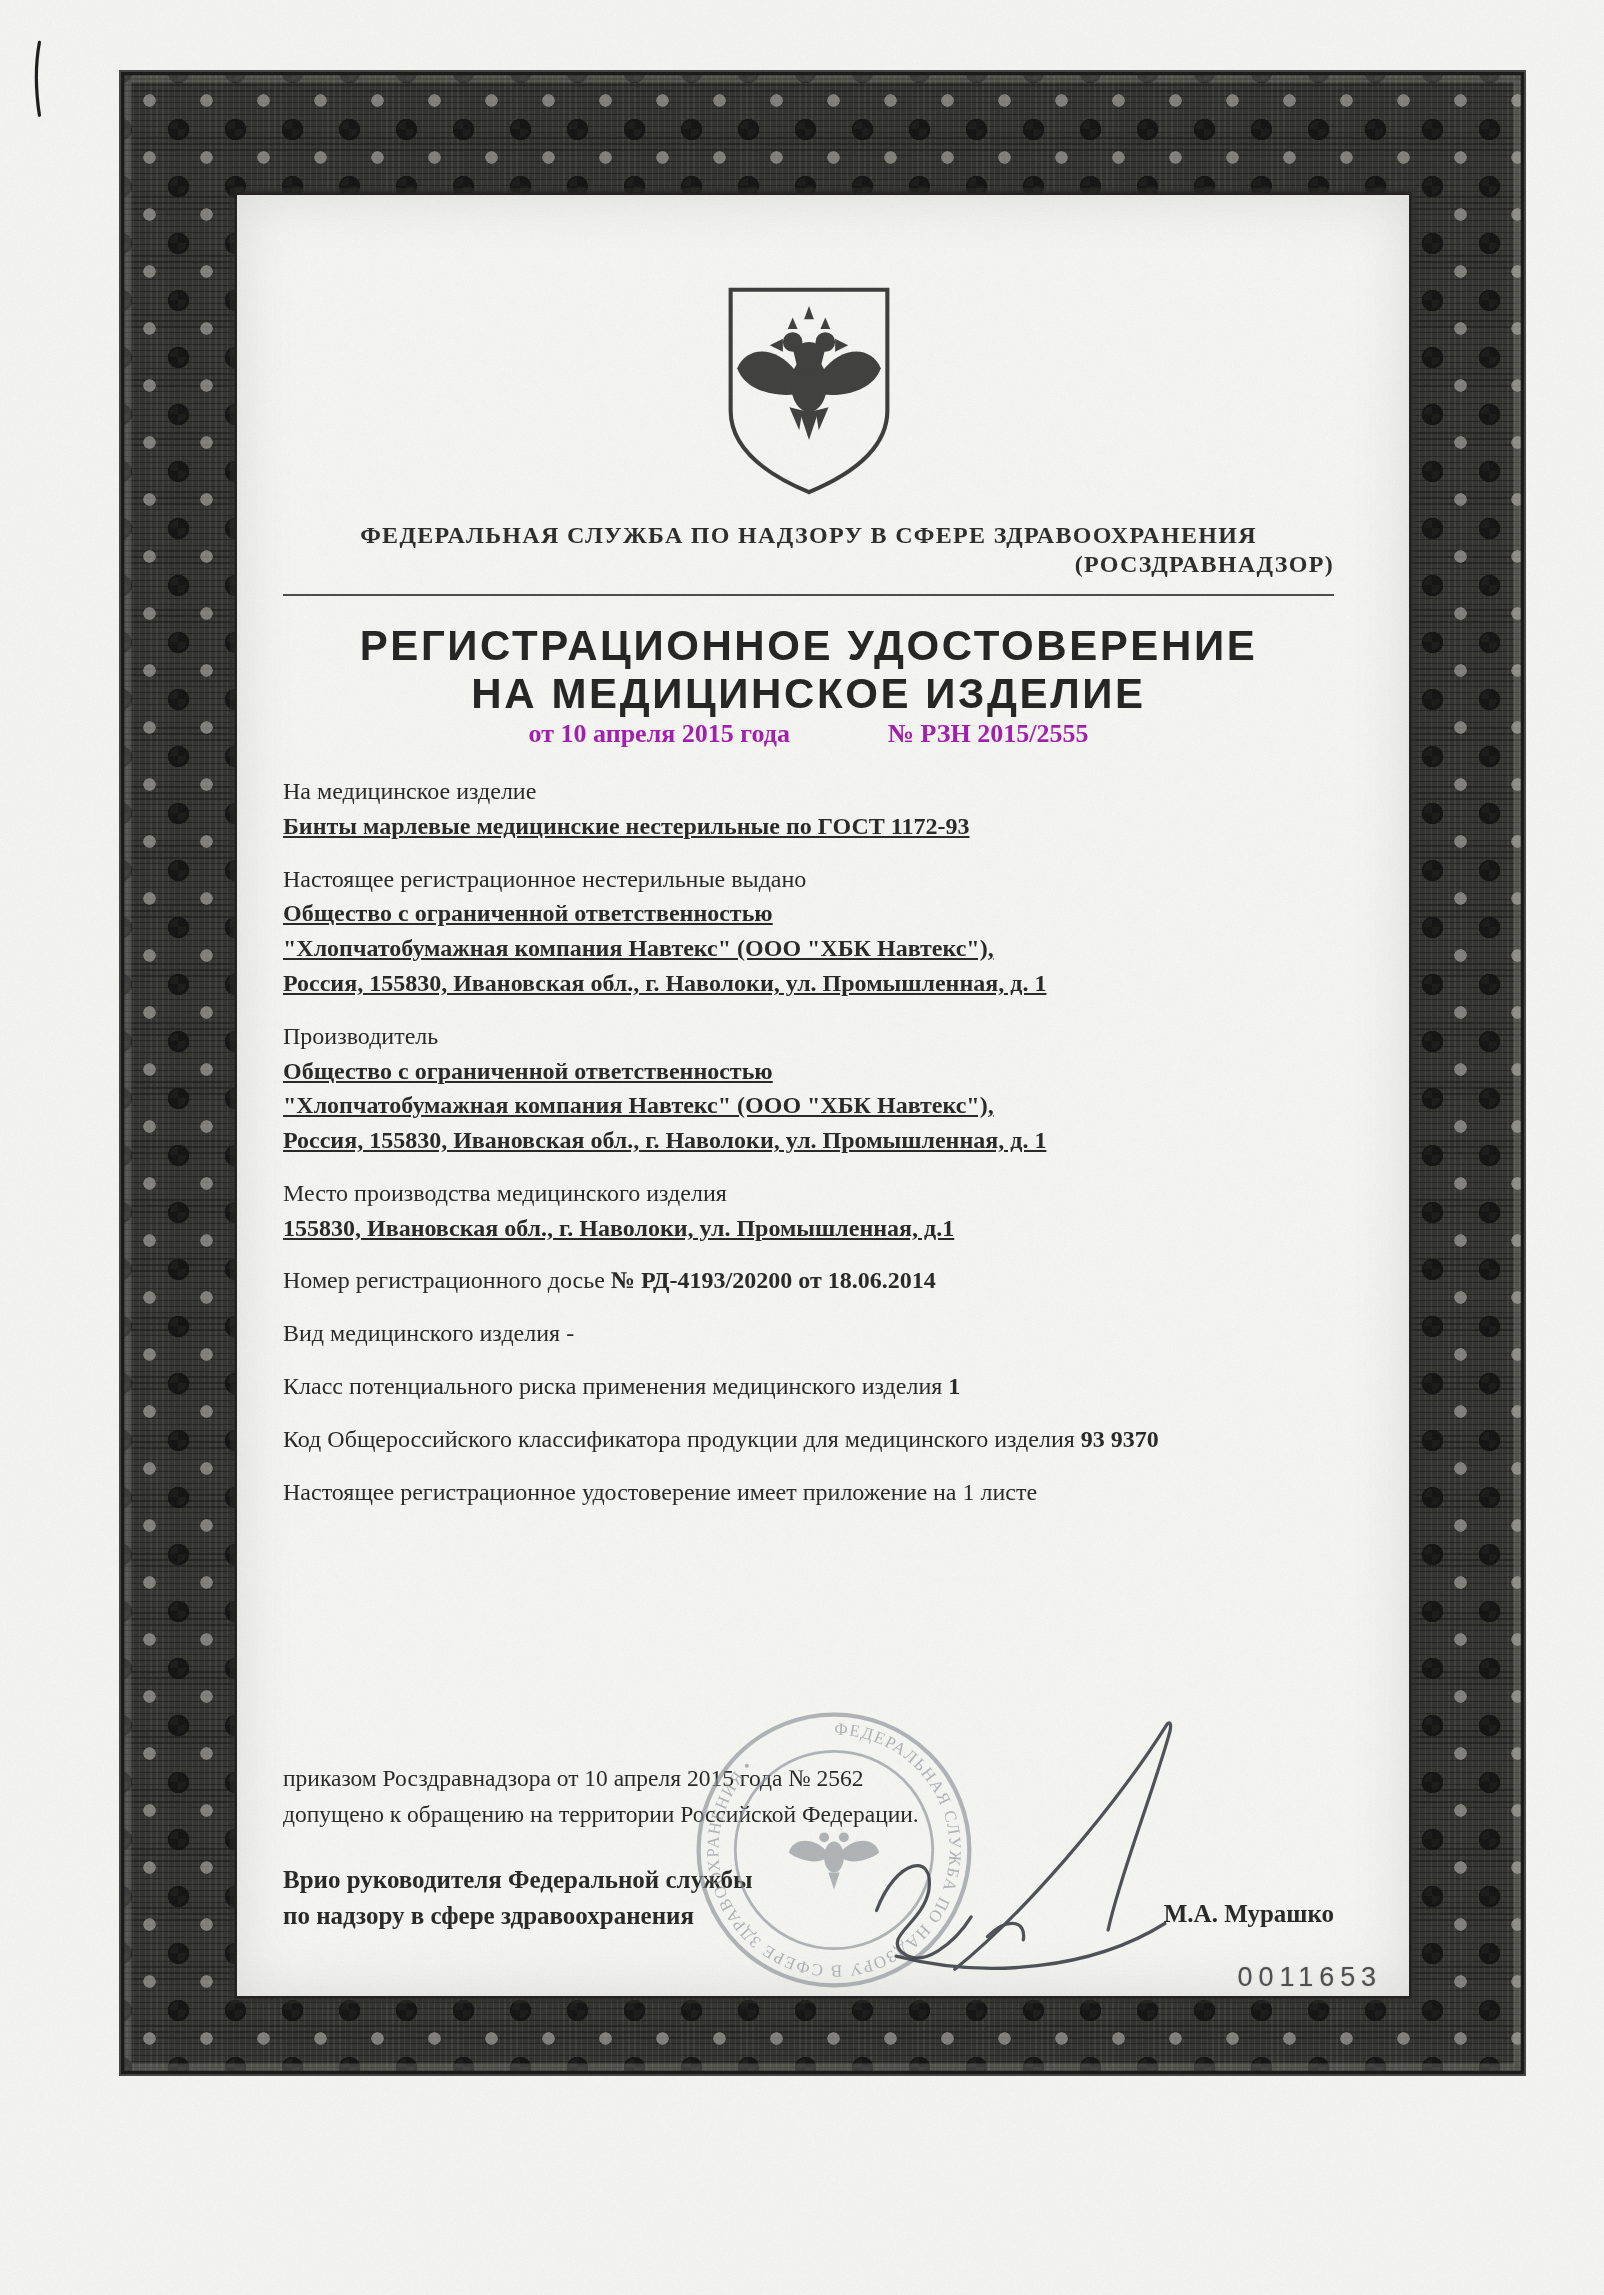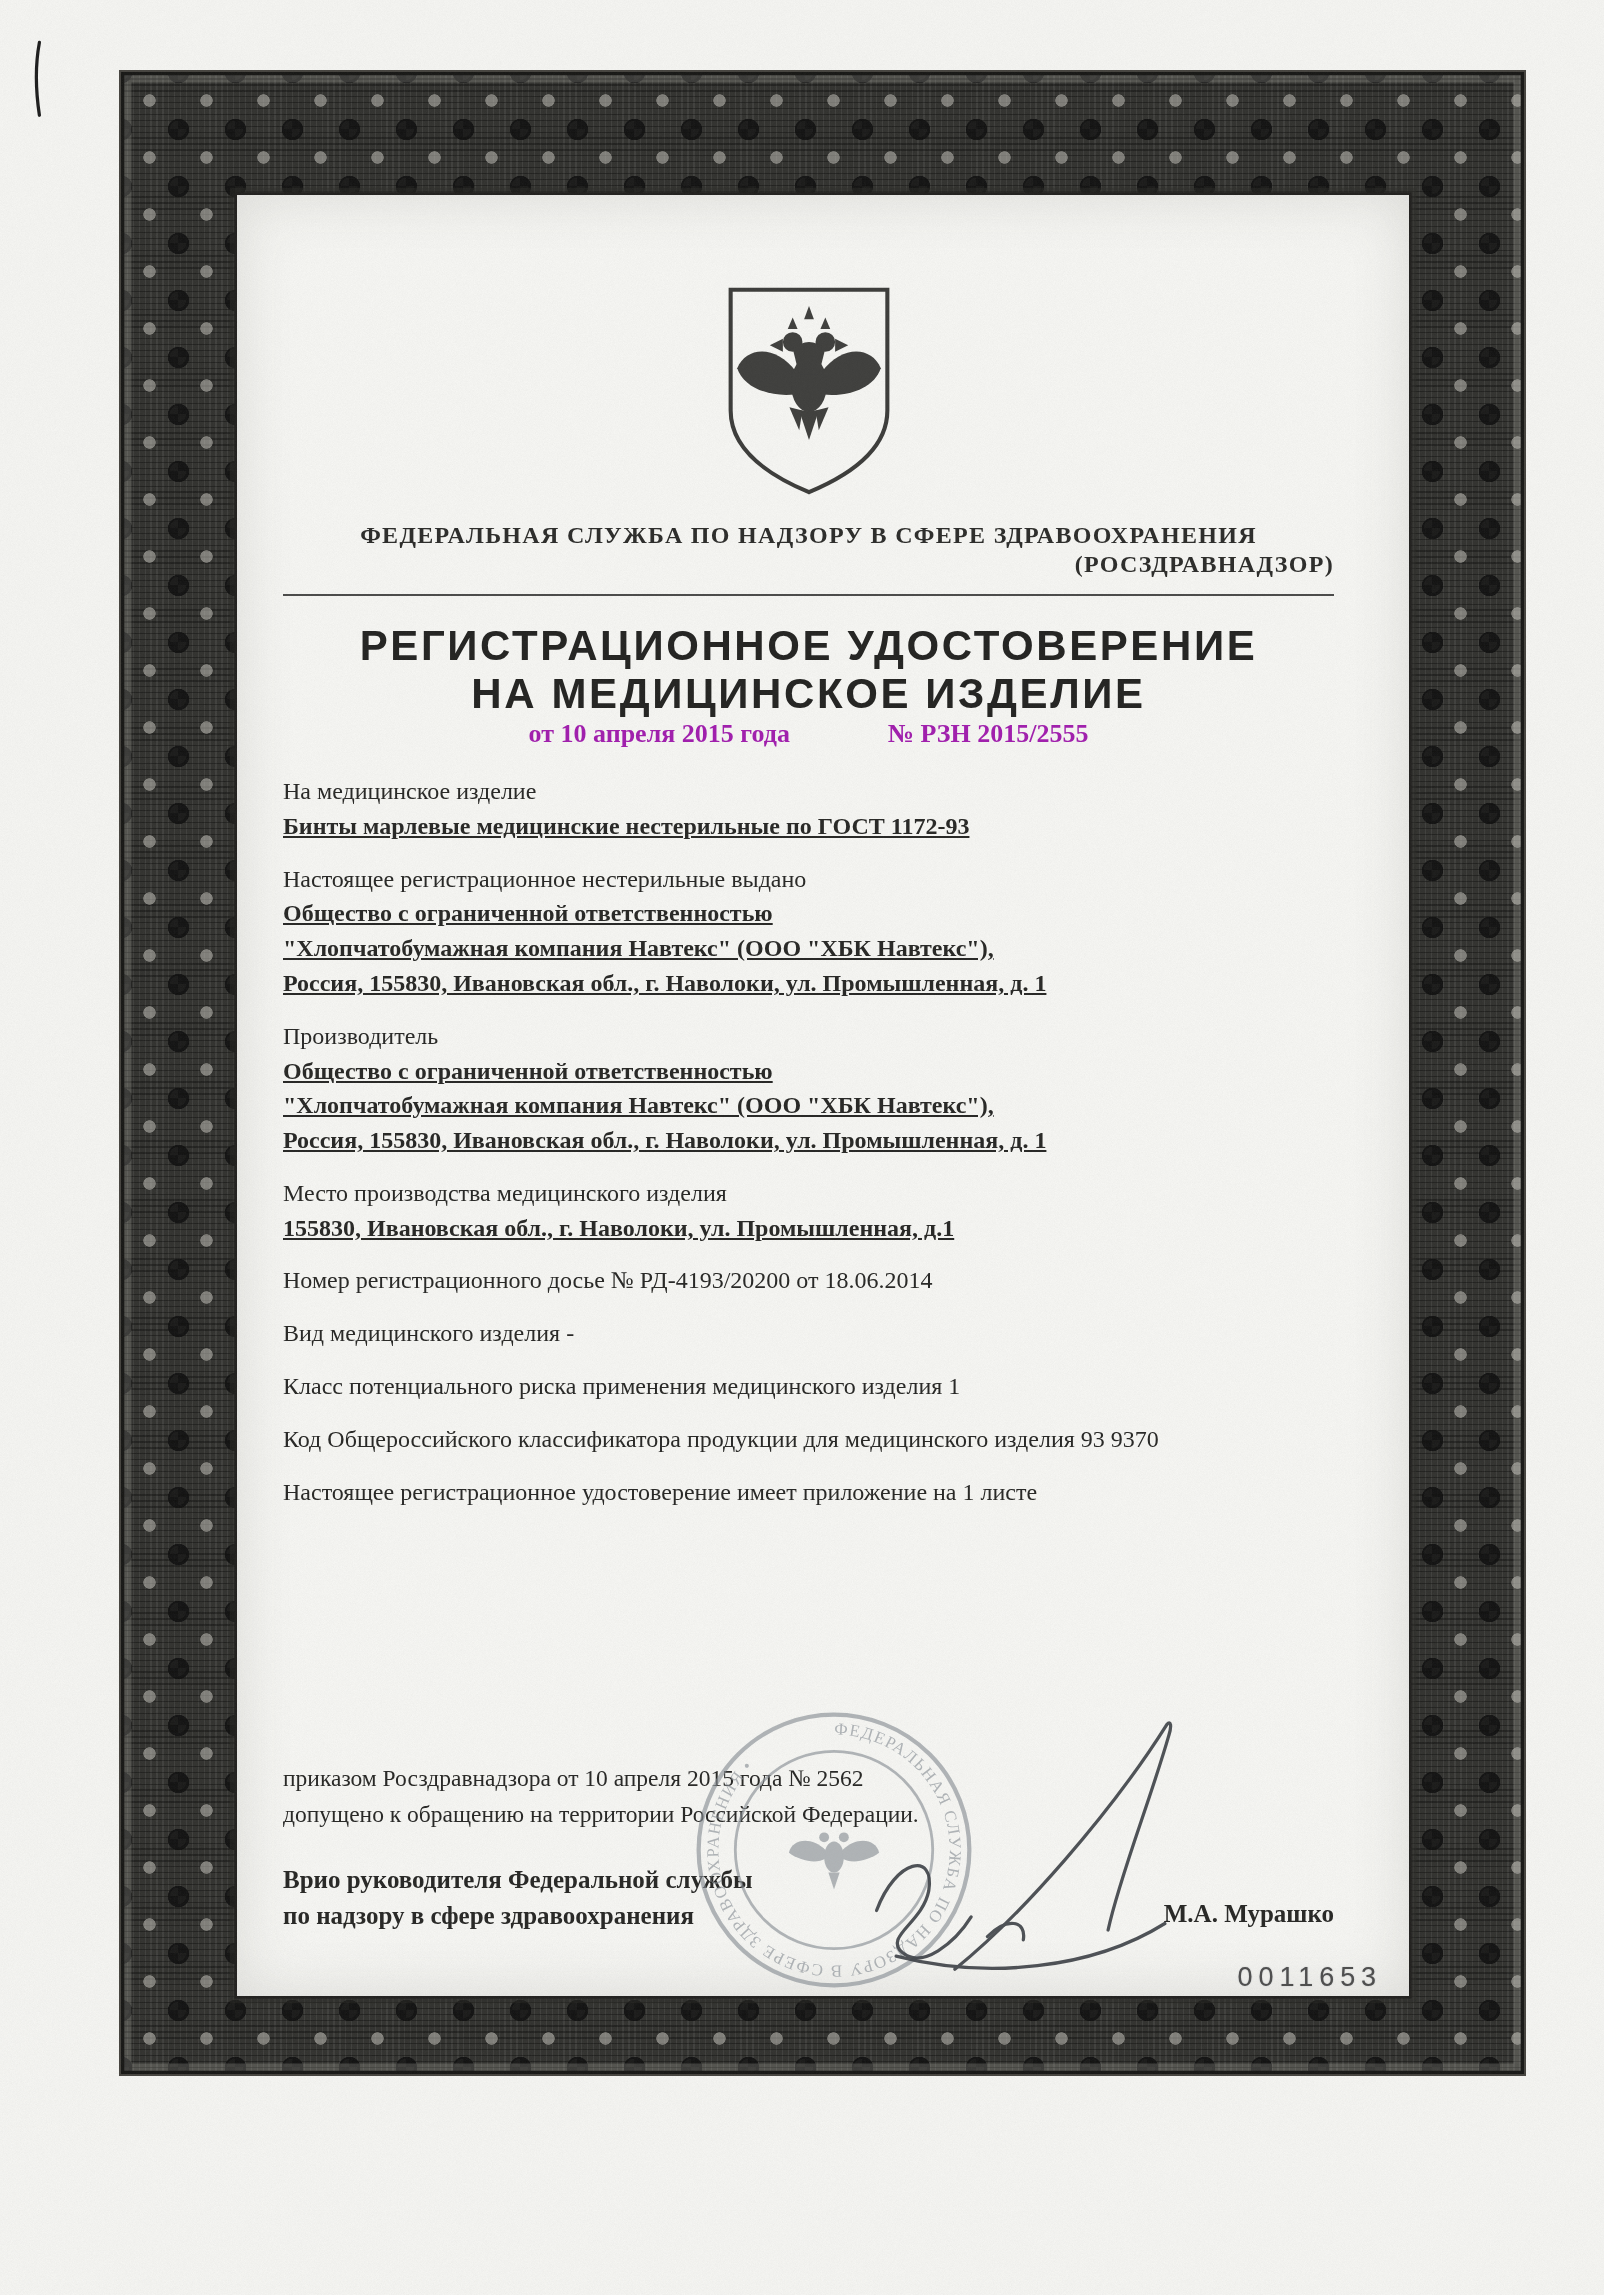--- a/index.html
+++ b/index.html
@@ -33,21 +33,21 @@
   .arms{display:block;margin:7.8px auto 0 auto;}
   .agency{margin-top:17px;text-align:center;font-size:24px;font-weight:bold;letter-spacing:1.3px;line-height:1.35;color:#2b2b29;}
   .agency-sub{text-align:right;font-size:24px;font-weight:bold;letter-spacing:1.3px;color:#2b2b29;}
   .divider{border:none;border-top:2.6px solid #2c2c2a;margin:15.7px 0 0 0;opacity:.85;}
   .title{margin-top:26px;text-align:center;font-family:"Liberation Sans", sans-serif;font-weight:bold;font-size:42px;letter-spacing:2.6px;line-height:1.14;color:#222220;}
   .issue-row{display:flex;justify-content:center;gap:98px;margin-top:1.3px;font-size:26px;font-weight:bold;color:#a21caf;}
   .fields{margin-top:25px;font-size:24px;line-height:1.45;color:#262624;}
   .field{margin-bottom:18px;}
   .field-label{font-weight:normal;}
   .field .val{font-weight:bold;text-decoration:underline;}
-  .inline-val{font-weight:normal;}
+  .inline-val{font-weight:bold;}
   .bottom{position:absolute;left:46px;right:75px;top:1565px;font-size:23.5px;line-height:1.55;color:#262624;z-index:2;}
   .signer-row{display:flex;justify-content:space-between;align-items:flex-end;margin-top:29px;font-weight:bold;font-size:25px;line-height:1.45;}
   .signer-name{margin-bottom:2.6px;white-space:nowrap;}
   .serial{
     position:absolute;right:27px;bottom:2.6px;z-index:4;
     font-family:Liberation Sans, sans-serif;font-size:27px;letter-spacing:5.9px;
     color:#404040;opacity:.92;text-shadow:0 0 1.3px rgba(111,119,128,.6);
   }
   .seal{position:absolute;left:456px;top:1514px;width:282px;height:282px;opacity:.62;z-index:5;}
   .signature{position:absolute;left:620px;top:1500px;width:587px;height:307px;z-index:6;}

